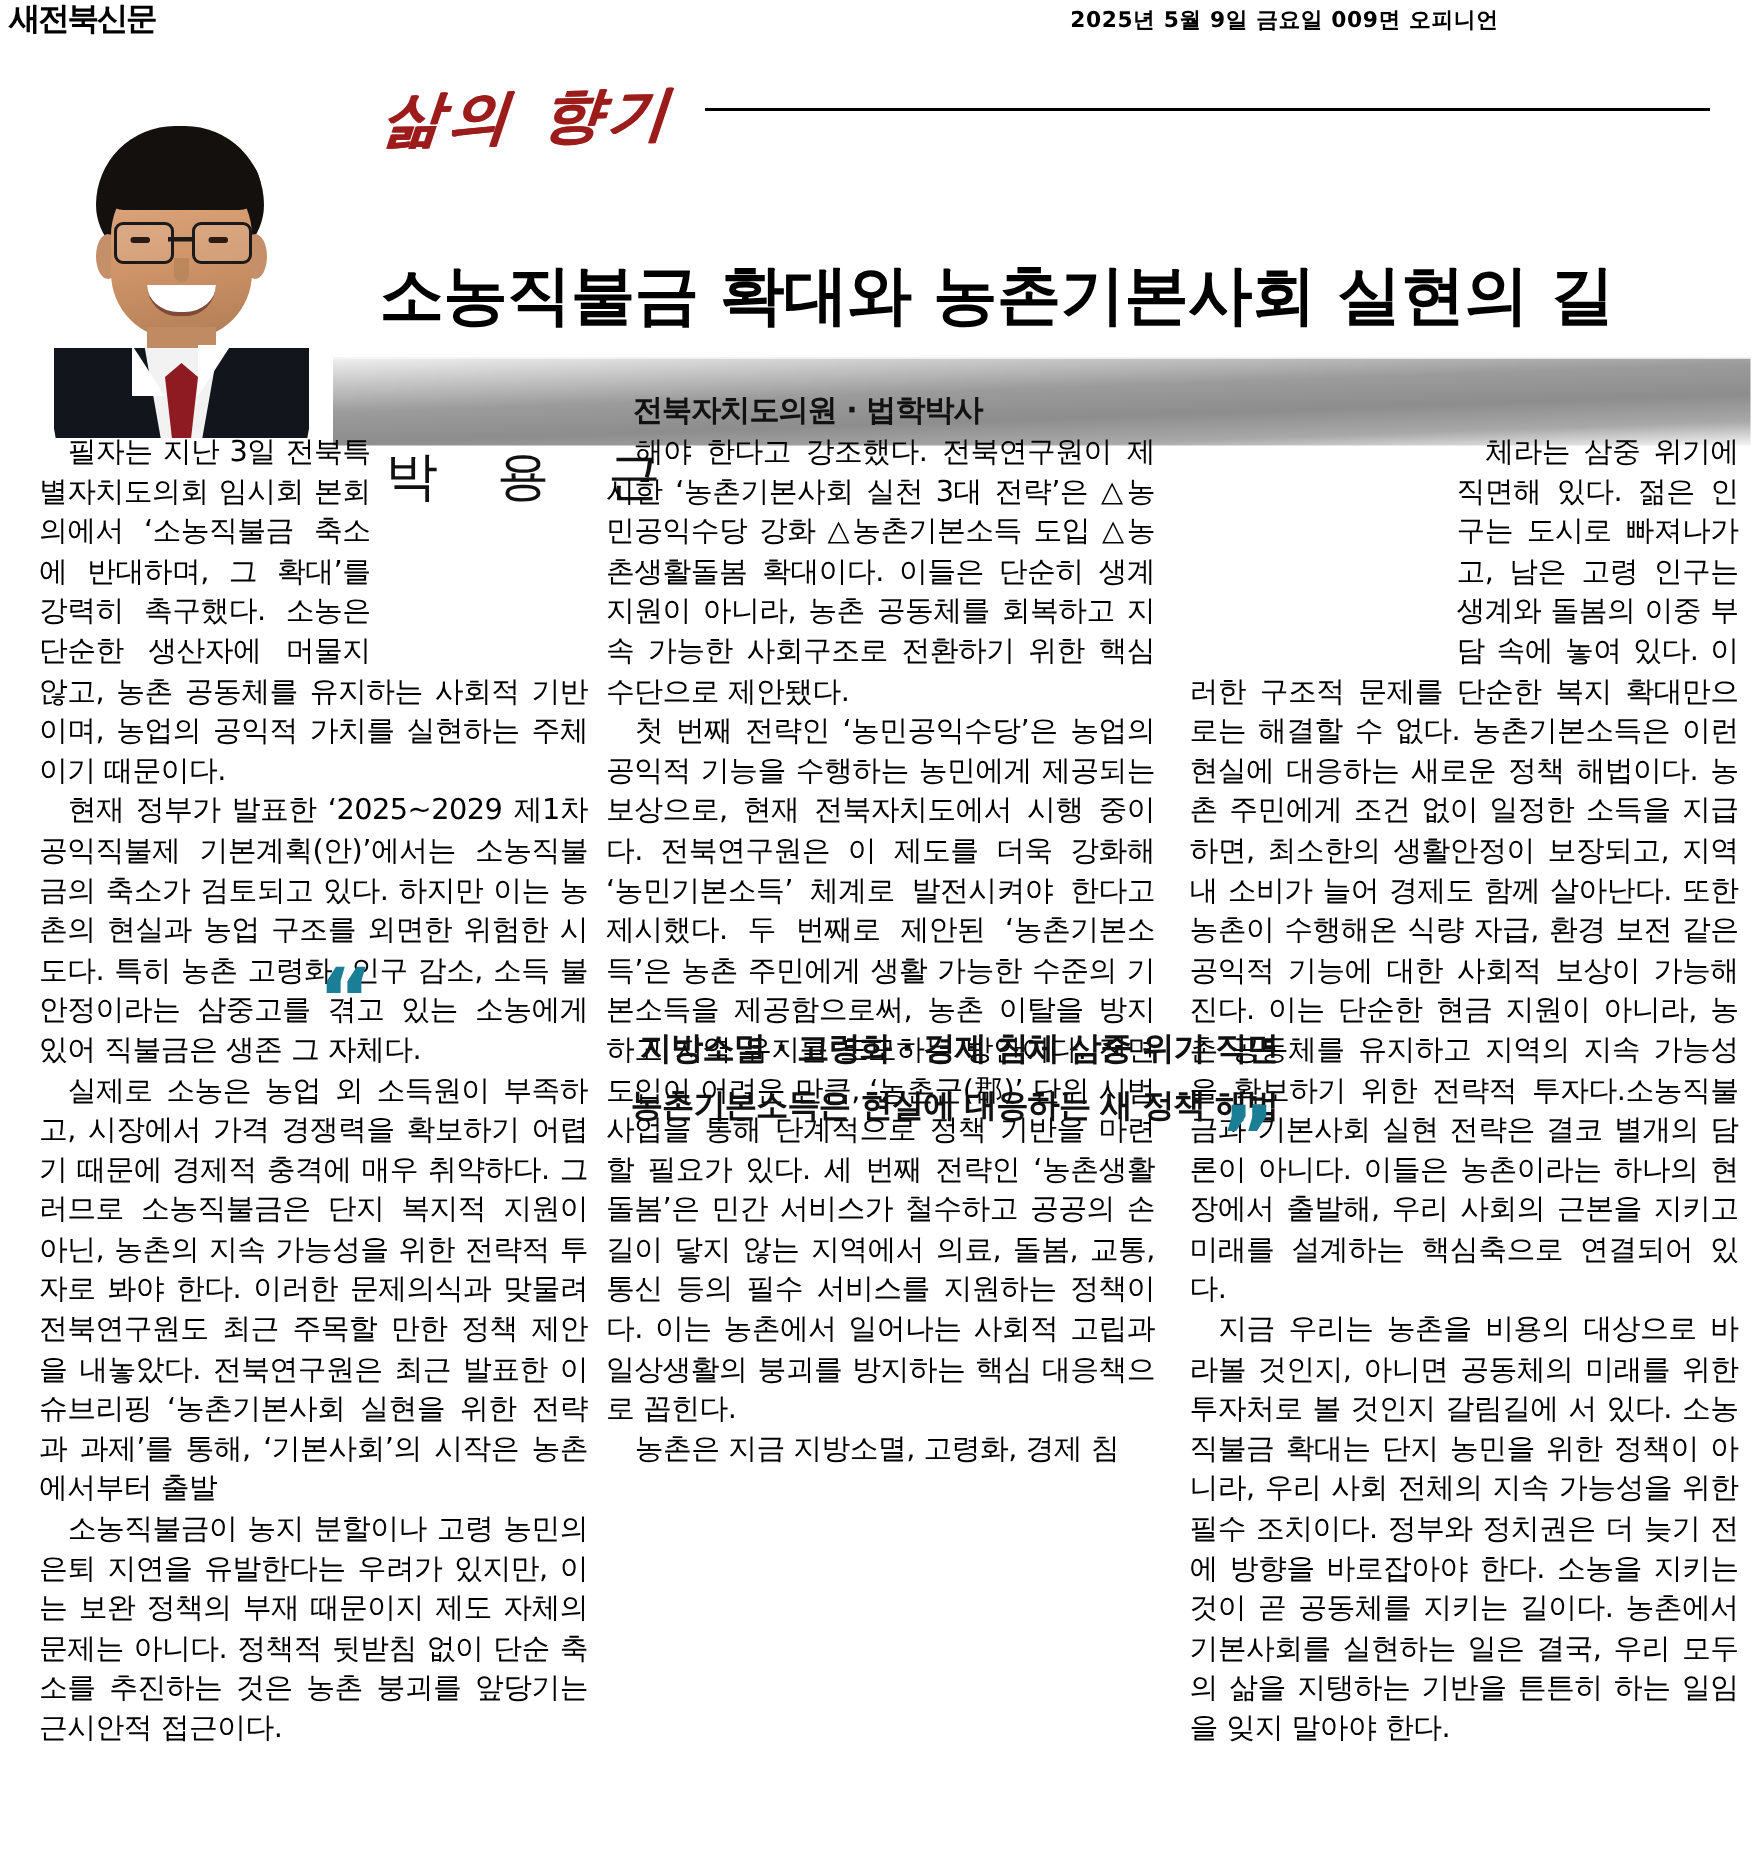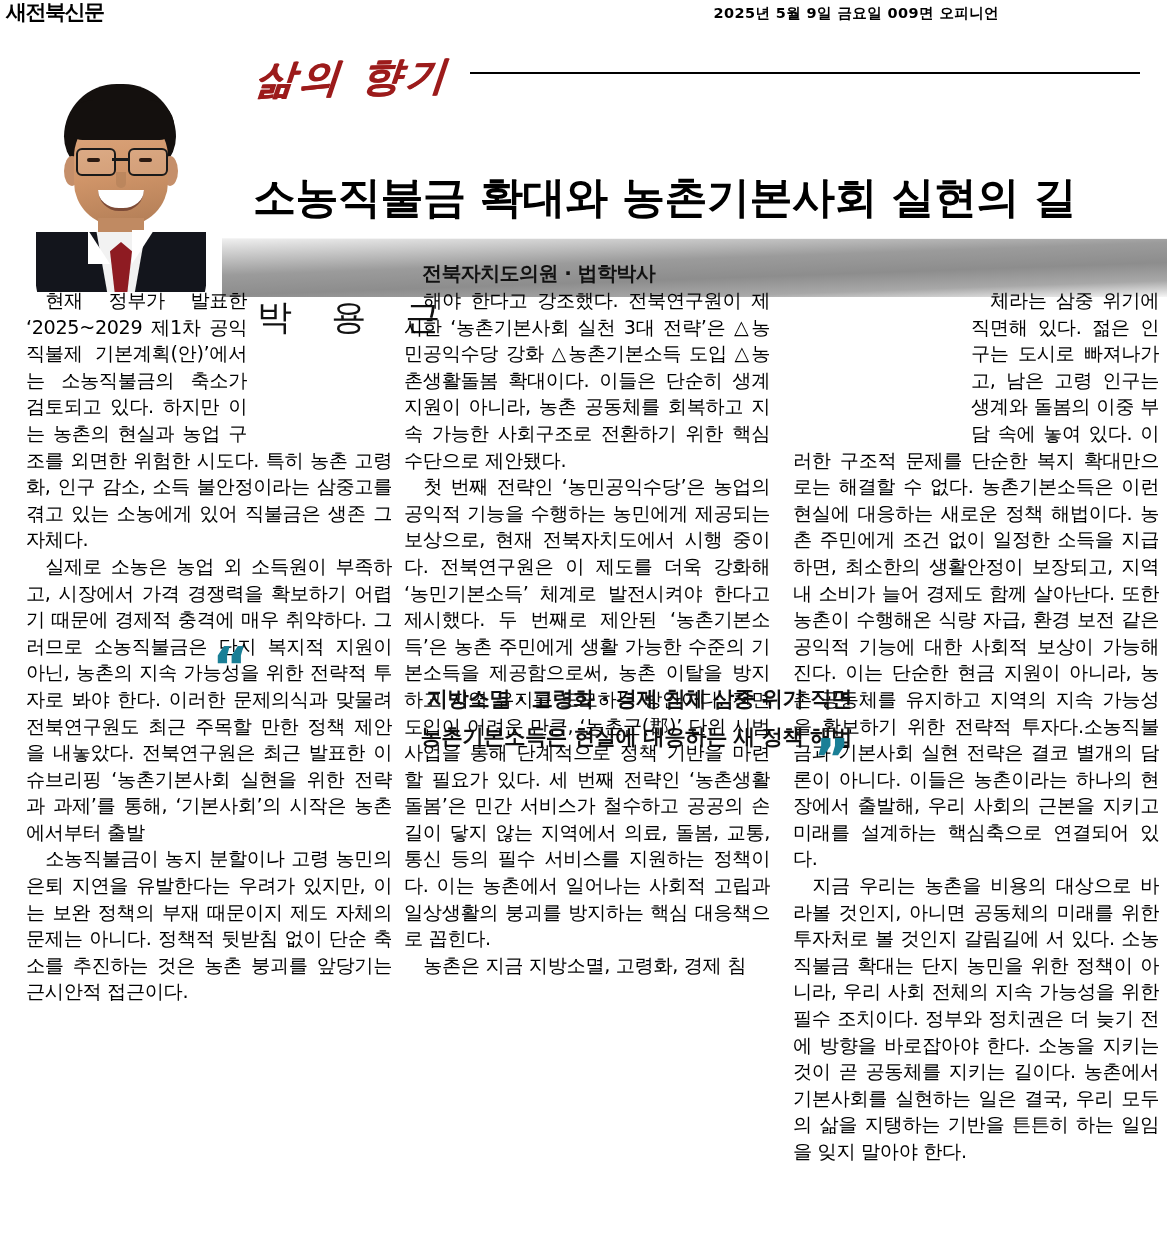--- a/index.html
+++ b/index.html
@@ -382,20 +382,21 @@
   <div class="byline-bar">
     <div class="byline-name">박 용 근</div>
     <div class="byline-title">전북자치도의원 · 법학박사</div>
   </div>
 </div>
 
 <div class="body-area">
 
   <div class="col" id="col-1">
     <div class="wrap-float c1-float"></div>
+    <p>필자는 지난 3일 전북특별자치도의회 임시회 본회의에서 ‘소농직불금 축소에 반대하며, 그 확대’를 강력히 촉구했다. 소농은 단순한 생산자에 머물지 않고, 농촌 공동체를 유지하는 사회적 기반이며, 농업의 공익적 가치를 실현하는 주체이기 때문이다.</p>
     <p>현재 정부가 발표한 ‘2025~2029 제1차 공익직불제 기본계획(안)’에서는 소농직불금의 축소가 검토되고 있다. 하지만 이는 농촌의 현실과 농업 구조를 외면한 위험한 시도다. 특히 농촌 고령화, 인구 감소, 소득 불안정이라는 삼중고를 겪고 있는 소농에게 있어 직불금은 생존 그 자체다.</p>
     <p>실제로 소농은 농업 외 소득원이 부족하고, 시장에서 가격 경쟁력을 확보하기 어렵기 때문에 경제적 충격에 매우 취약하다. 그러므로 소농직불금은 단지 복지적 지원이 아닌, 농촌의 지속 가능성을 위한 전략적 투자로 봐야 한다. 이러한 문제의식과 맞물려 전북연구원도 최근 주목할 만한 정책 제안을 내놓았다. 전북연구원은 최근 발표한 이슈브리핑 ‘농촌기본사회 실현을 위한 전략과 과제’를 통해, ‘기본사회’의 시작은 농촌에서부터 출발</p>
     <p>소농직불금이 농지 분할이나 고령 농민의 은퇴 지연을 유발한다는 우려가 있지만, 이는 보완 정책의 부재 때문이지 제도 자체의 문제는 아니다. 정책적 뒷받침 없이 단순 축소를 추진하는 것은 농촌 붕괴를 앞당기는 근시안적 접근이다.</p>
   </div>
 
   <div class="col" id="col-2">
     <p>해야 한다고 강조했다. 전북연구원이 제시한 ‘농촌기본사회 실천 3대 전략’은 △농민공익수당 강화 △농촌기본소득 도입 △농촌생활돌봄 확대이다. 이들은 단순히 생계 지원이 아니라, 농촌 공동체를 회복하고 지속 가능한 사회구조로 전환하기 위한 핵심 수단으로 제안됐다.</p>
     <p>첫 번째 전략인 ‘농민공익수당’은 농업의 공익적 기능을 수행하는 농민에게 제공되는 보상으로, 현재 전북자치도에서 시행 중이다. 전북연구원은 이 제도를 더욱 강화해 ‘농민기본소득’ 체계로 발전시켜야 한다고 제시했다. 두 번째로 제안된 ‘농촌기본소득’은 농촌 주민에게 생활 가능한 수준의 기본소득을 제공함으로써, 농촌 이탈을 방지하고 지역 유지를 도모하는 방안이다. 전면 도입이 어려운 만큼, ‘농촌군(郡)’ 단위 시범사업을 통해 단계적으로 정책 기반을 마련할 필요가 있다. 세 번째 전략인 ‘농촌생활돌봄’은 민간 서비스가 철수하고 공공의 손길이 닿지 않는 지역에서 의료, 돌봄, 교통, 통신 등의 필수 서비스를 지원하는 정책이다. 이는 농촌에서 일어나는 사회적 고립과 일상생활의 붕괴를 방지하는 핵심 대응책으로 꼽힌다.</p>
     <p>농촌은 지금 지방소멸, 고령화, 경제 침</p>
   </div>

